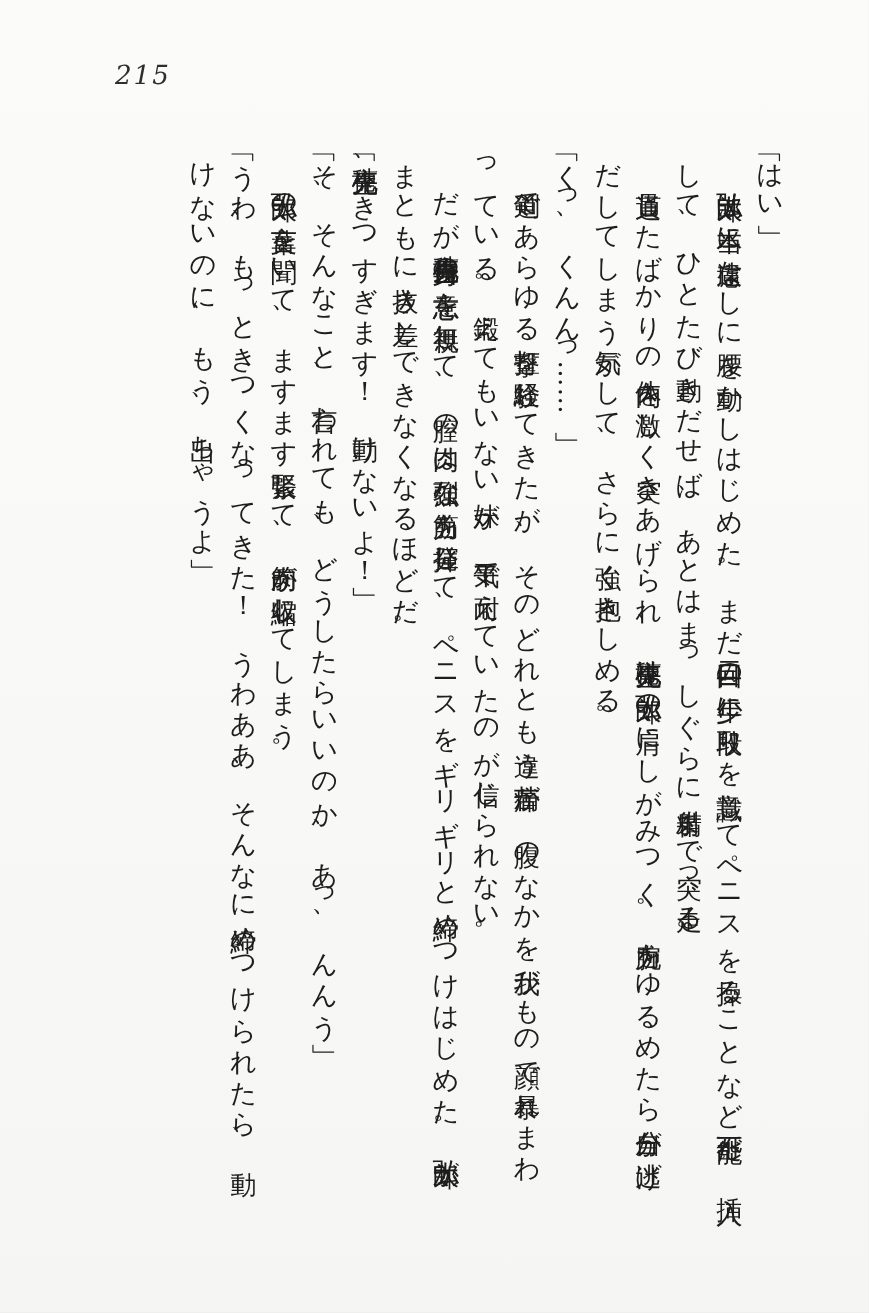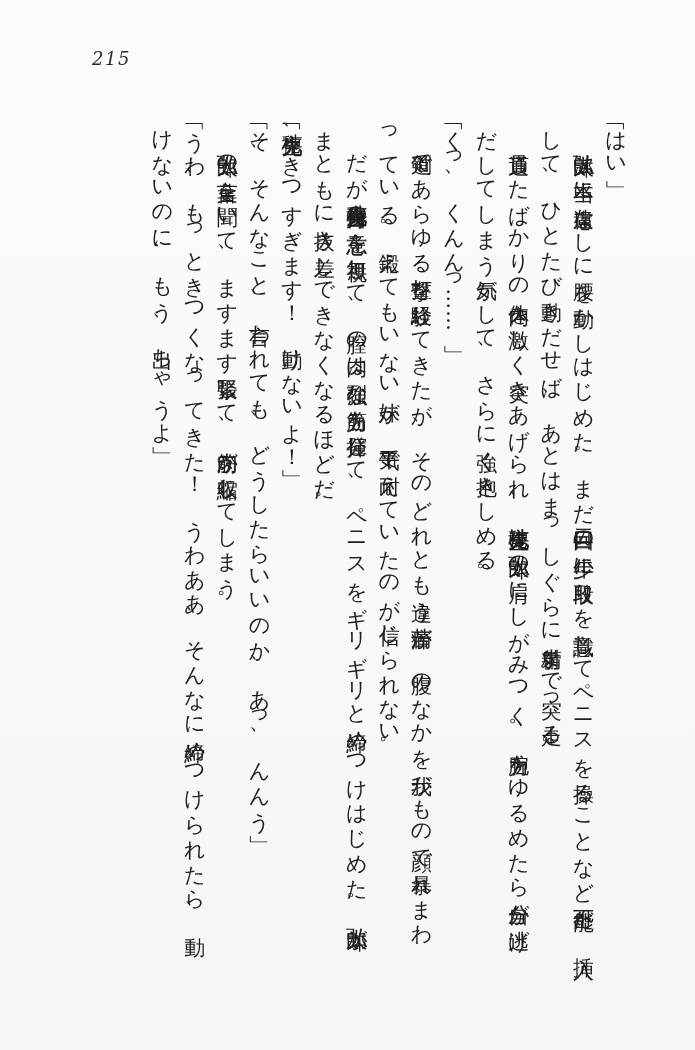--- a/index.html
+++ b/index.html
@@ -16,21 +16,21 @@
     position: relative;
     width: 695px;
     height: 1050px;
     background: linear-gradient(180deg, #fbfbfa 0%, #f8f8f6 60%, #f5f5f3 100%);
     font-family: "DejaVu Serif", "Liberation Serif", serif;
   }
   .page-number {
     position: absolute;
     top: 48px;
     left: 92px;
-    font-size: 18px;
+    font-size: 21px;
     font-style: italic;
     color: #2e2e2e;
     letter-spacing: 1.5px;
   }
   .text-block {
     position: absolute;
     top: 116px;
     right: 63px;
     height: 830px;
     writing-mode: vertical-rl;

